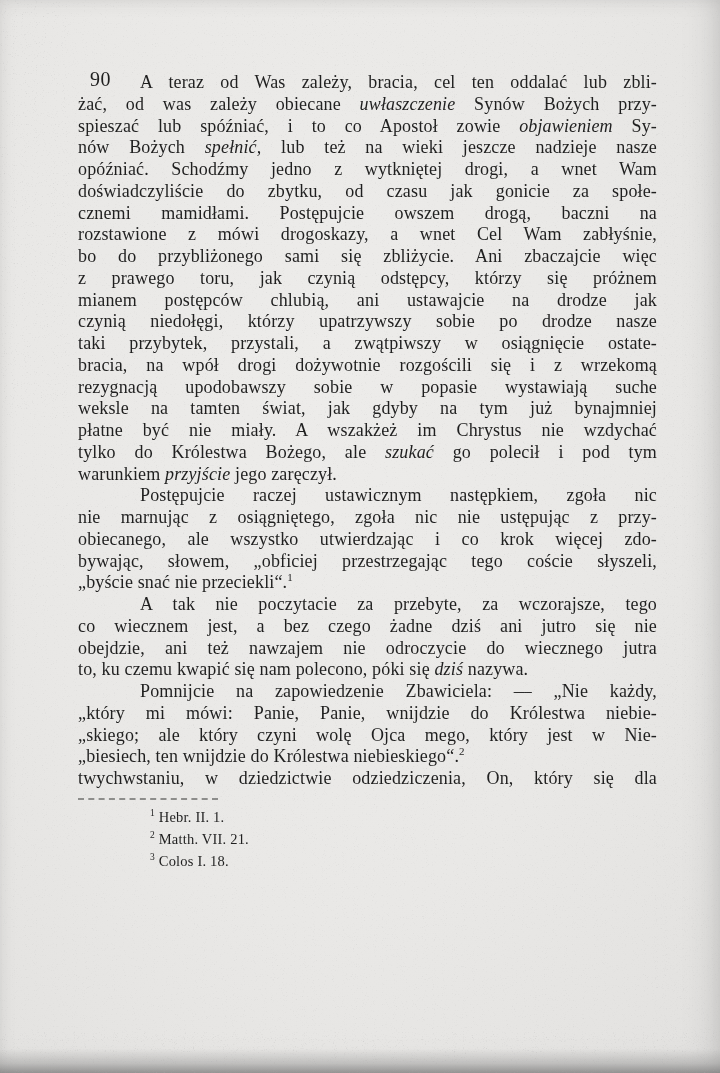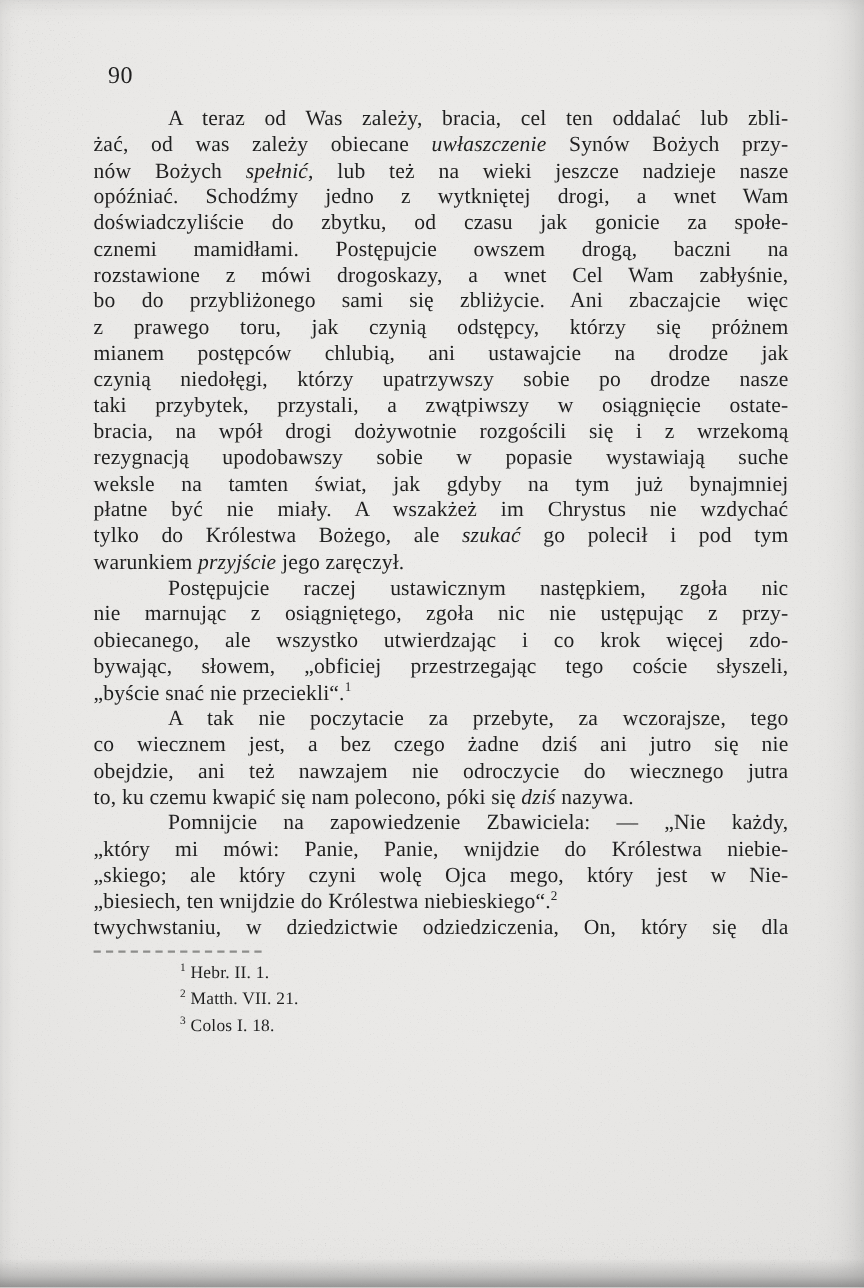--- a/index.html
+++ b/index.html
@@ -13,27 +13,27 @@
     width: 720px; height: 1073px;
     overflow: hidden;
     background: radial-gradient(ellipse at 45% 35%, #edecea 0%, #e9e8e6 55%, #e2e1df 100%);
     color: #1f1f1f;
     box-shadow: inset -14px -10px 34px -14px rgba(125,125,125,0.40),
                 inset 8px 0 22px -16px rgba(130,130,130,0.30),
                 inset 0 10px 22px -16px rgba(140,140,140,0.25);
   }
   .page-number {
     position: absolute;
-    left: 90px; top: 52px;
+    left: 90px; top: 68px;
     font-size: 20px;
     letter-spacing: 0.5px;
   }
   .text-block {
     position: absolute;
-    left: 78px; top: 88px;
+    left: 78px; top: 72px;
     width: 579px;
     font-size: 18px;
     line-height: 21.75px;
     letter-spacing: 0.15px;
   }
   .line {
     text-align: justify;
     text-align-last: justify;
     text-justify: inter-word;
   }
@@ -79,20 +79,21 @@
 <body>
 
 <div class="page">
 
   <div class="page-number">90</div>
 
   <div class="text-block">
 
   <div class="line indent"><span>A teraz od Was zależy, bracia, cel ten oddalać lub zbli-</span></div>
       <div class="line"><span>żać, od was zależy obiecane </span><i>uwłaszczenie</i><span> Synów Bożych przy-</span></div>
+      <div class="line"><span>spieszać lub spóźniać, i to co Apostoł zowie </span><i>objawieniem</i><span> Sy-</span></div>
       <div class="line"><span>nów Bożych </span><i>spełnić,</i><span> lub też na wieki jeszcze nadzieje nasze</span></div>
       <div class="line"><span>opóźniać. Schodźmy jedno z wytkniętej drogi, a wnet Wam</span></div>
       <div class="line"><span>doświadczyliście do zbytku, od czasu jak gonicie za społe-</span></div>
       <div class="line"><span>cznemi mamidłami. Postępujcie owszem drogą, baczni na</span></div>
       <div class="line"><span>rozstawione z mówi drogoskazy, a wnet Cel Wam zabłyśnie,</span></div>
       <div class="line"><span>bo do przybliżonego sami się zbliżycie. Ani zbaczajcie więc</span></div>
       <div class="line"><span>z prawego toru, jak czynią odstępcy, którzy się próżnem</span></div>
       <div class="line"><span>mianem postępców chlubią, ani ustawajcie na drodze jak</span></div>
       <div class="line"><span>czynią niedołęgi, którzy upatrzywszy sobie po drodze nasze</span></div>
       <div class="line"><span>taki przybytek, przystali, a zwątpiwszy w osiągnięcie ostate-</span></div>

